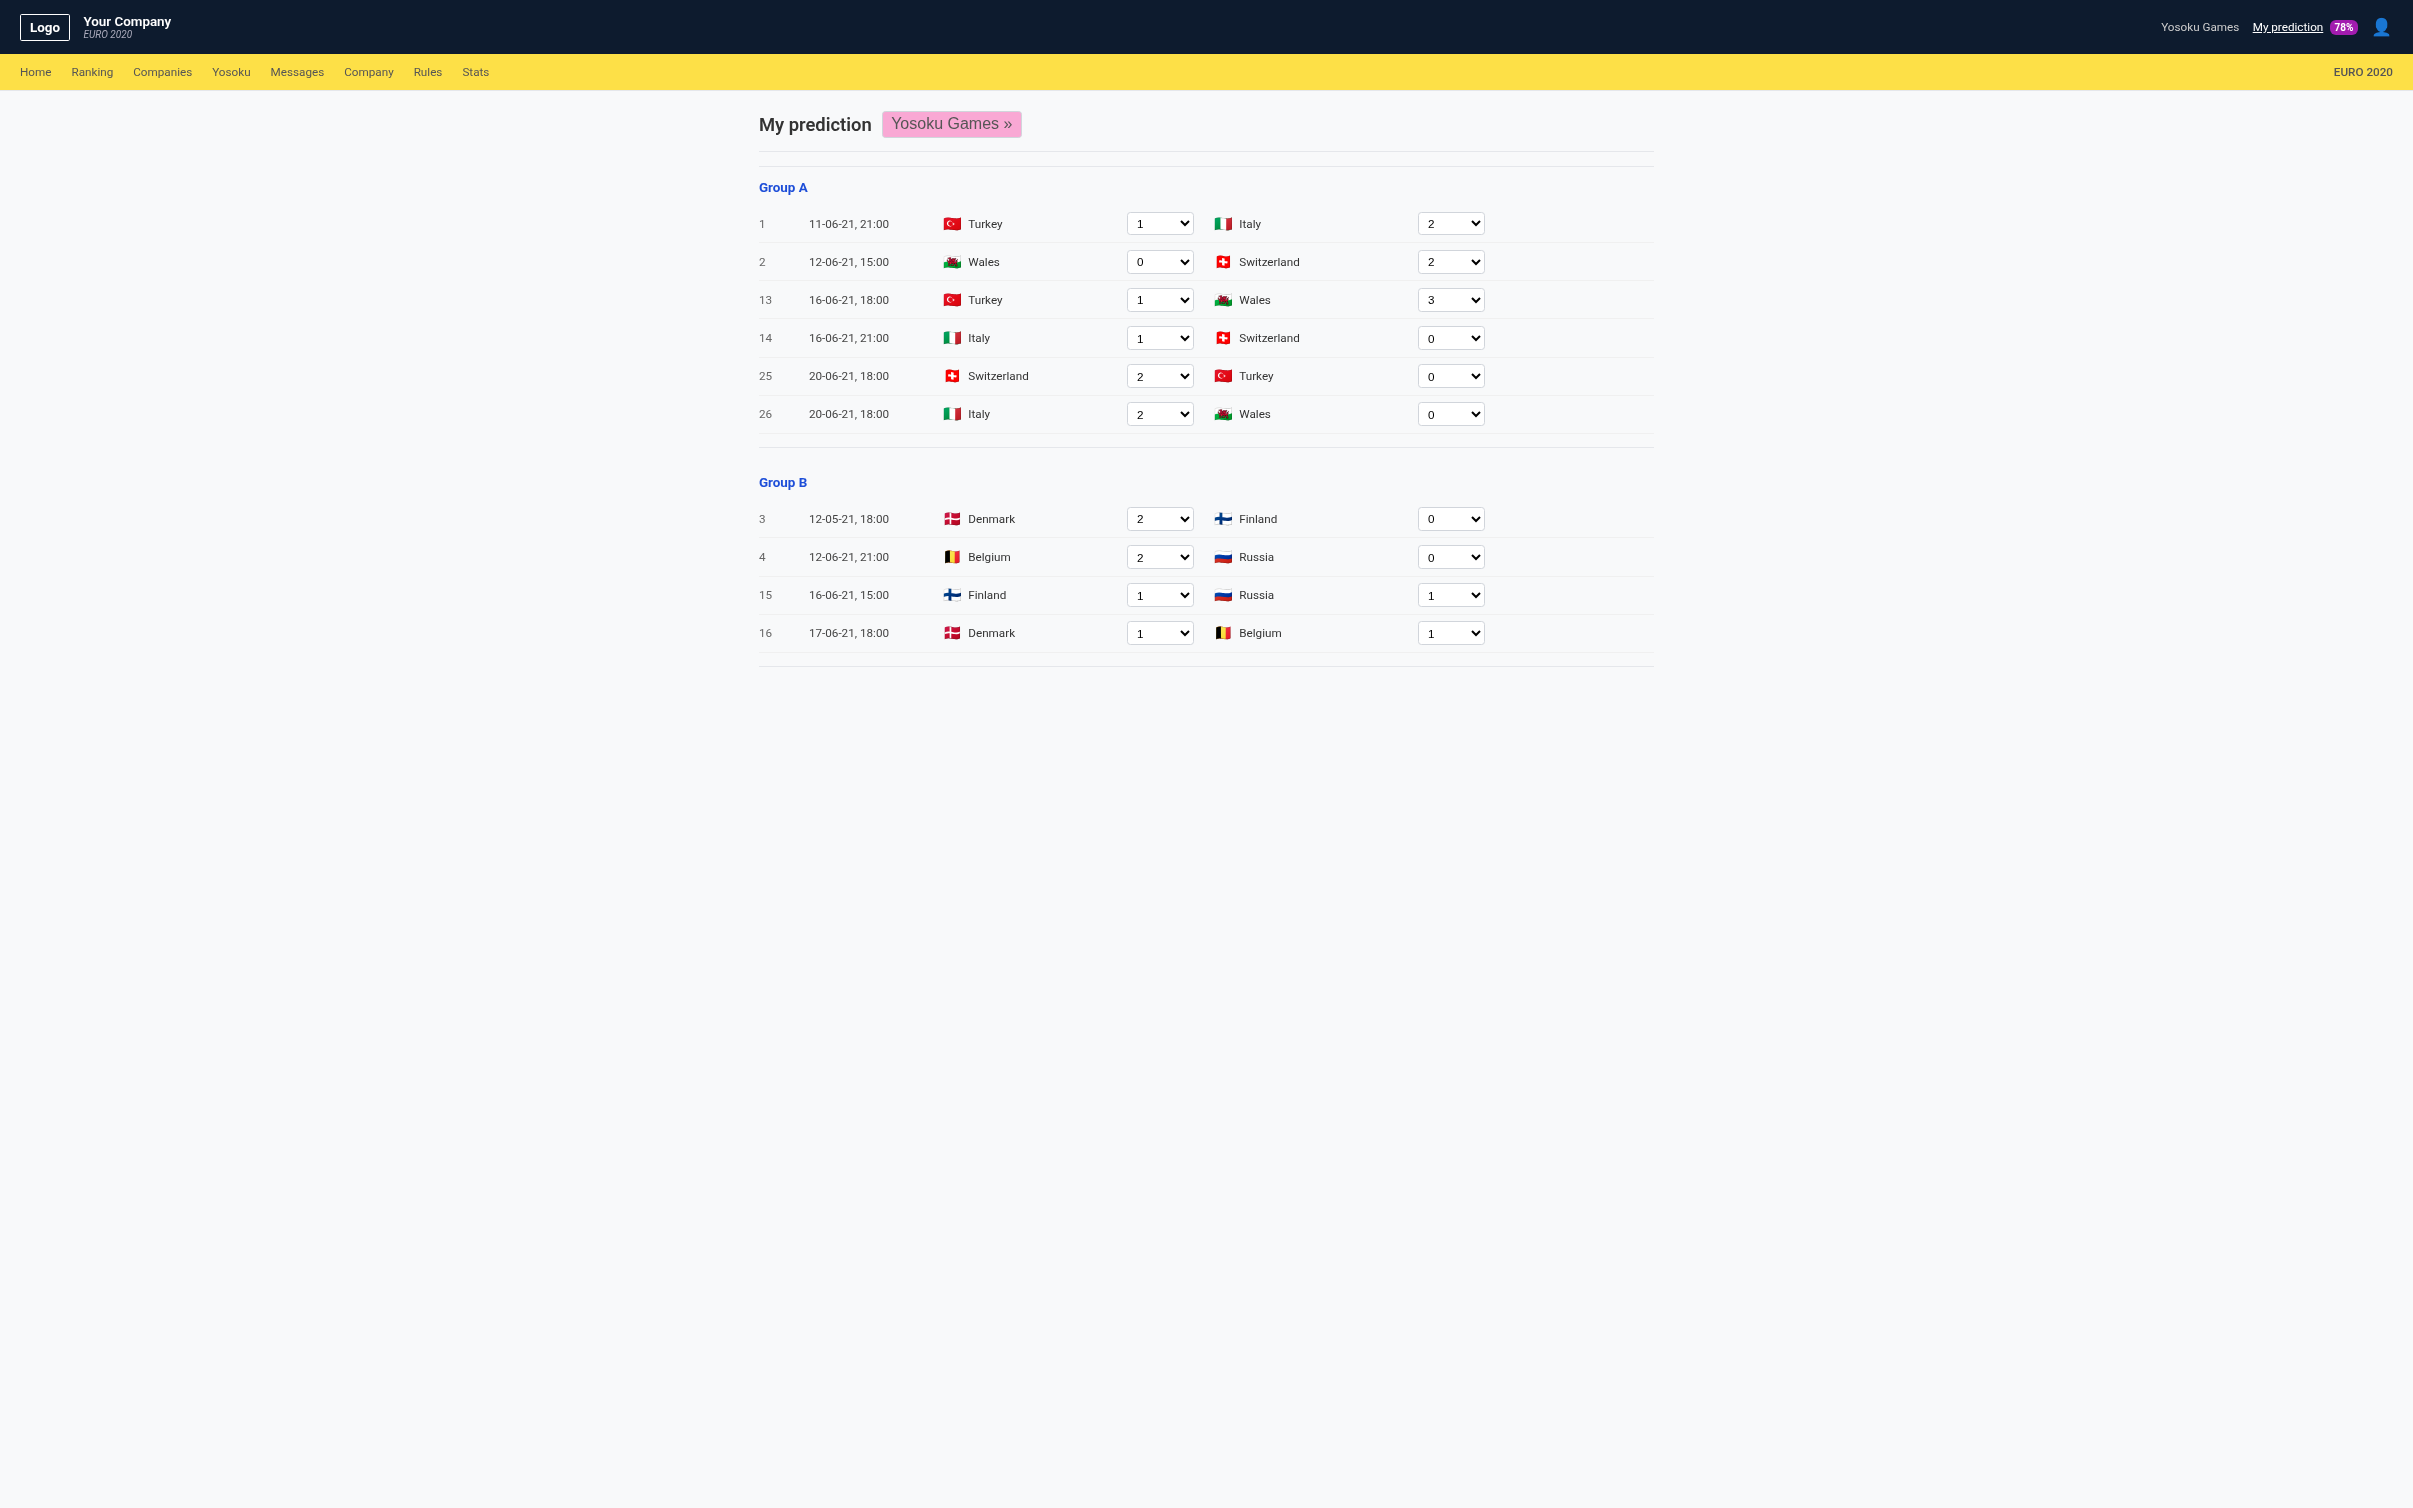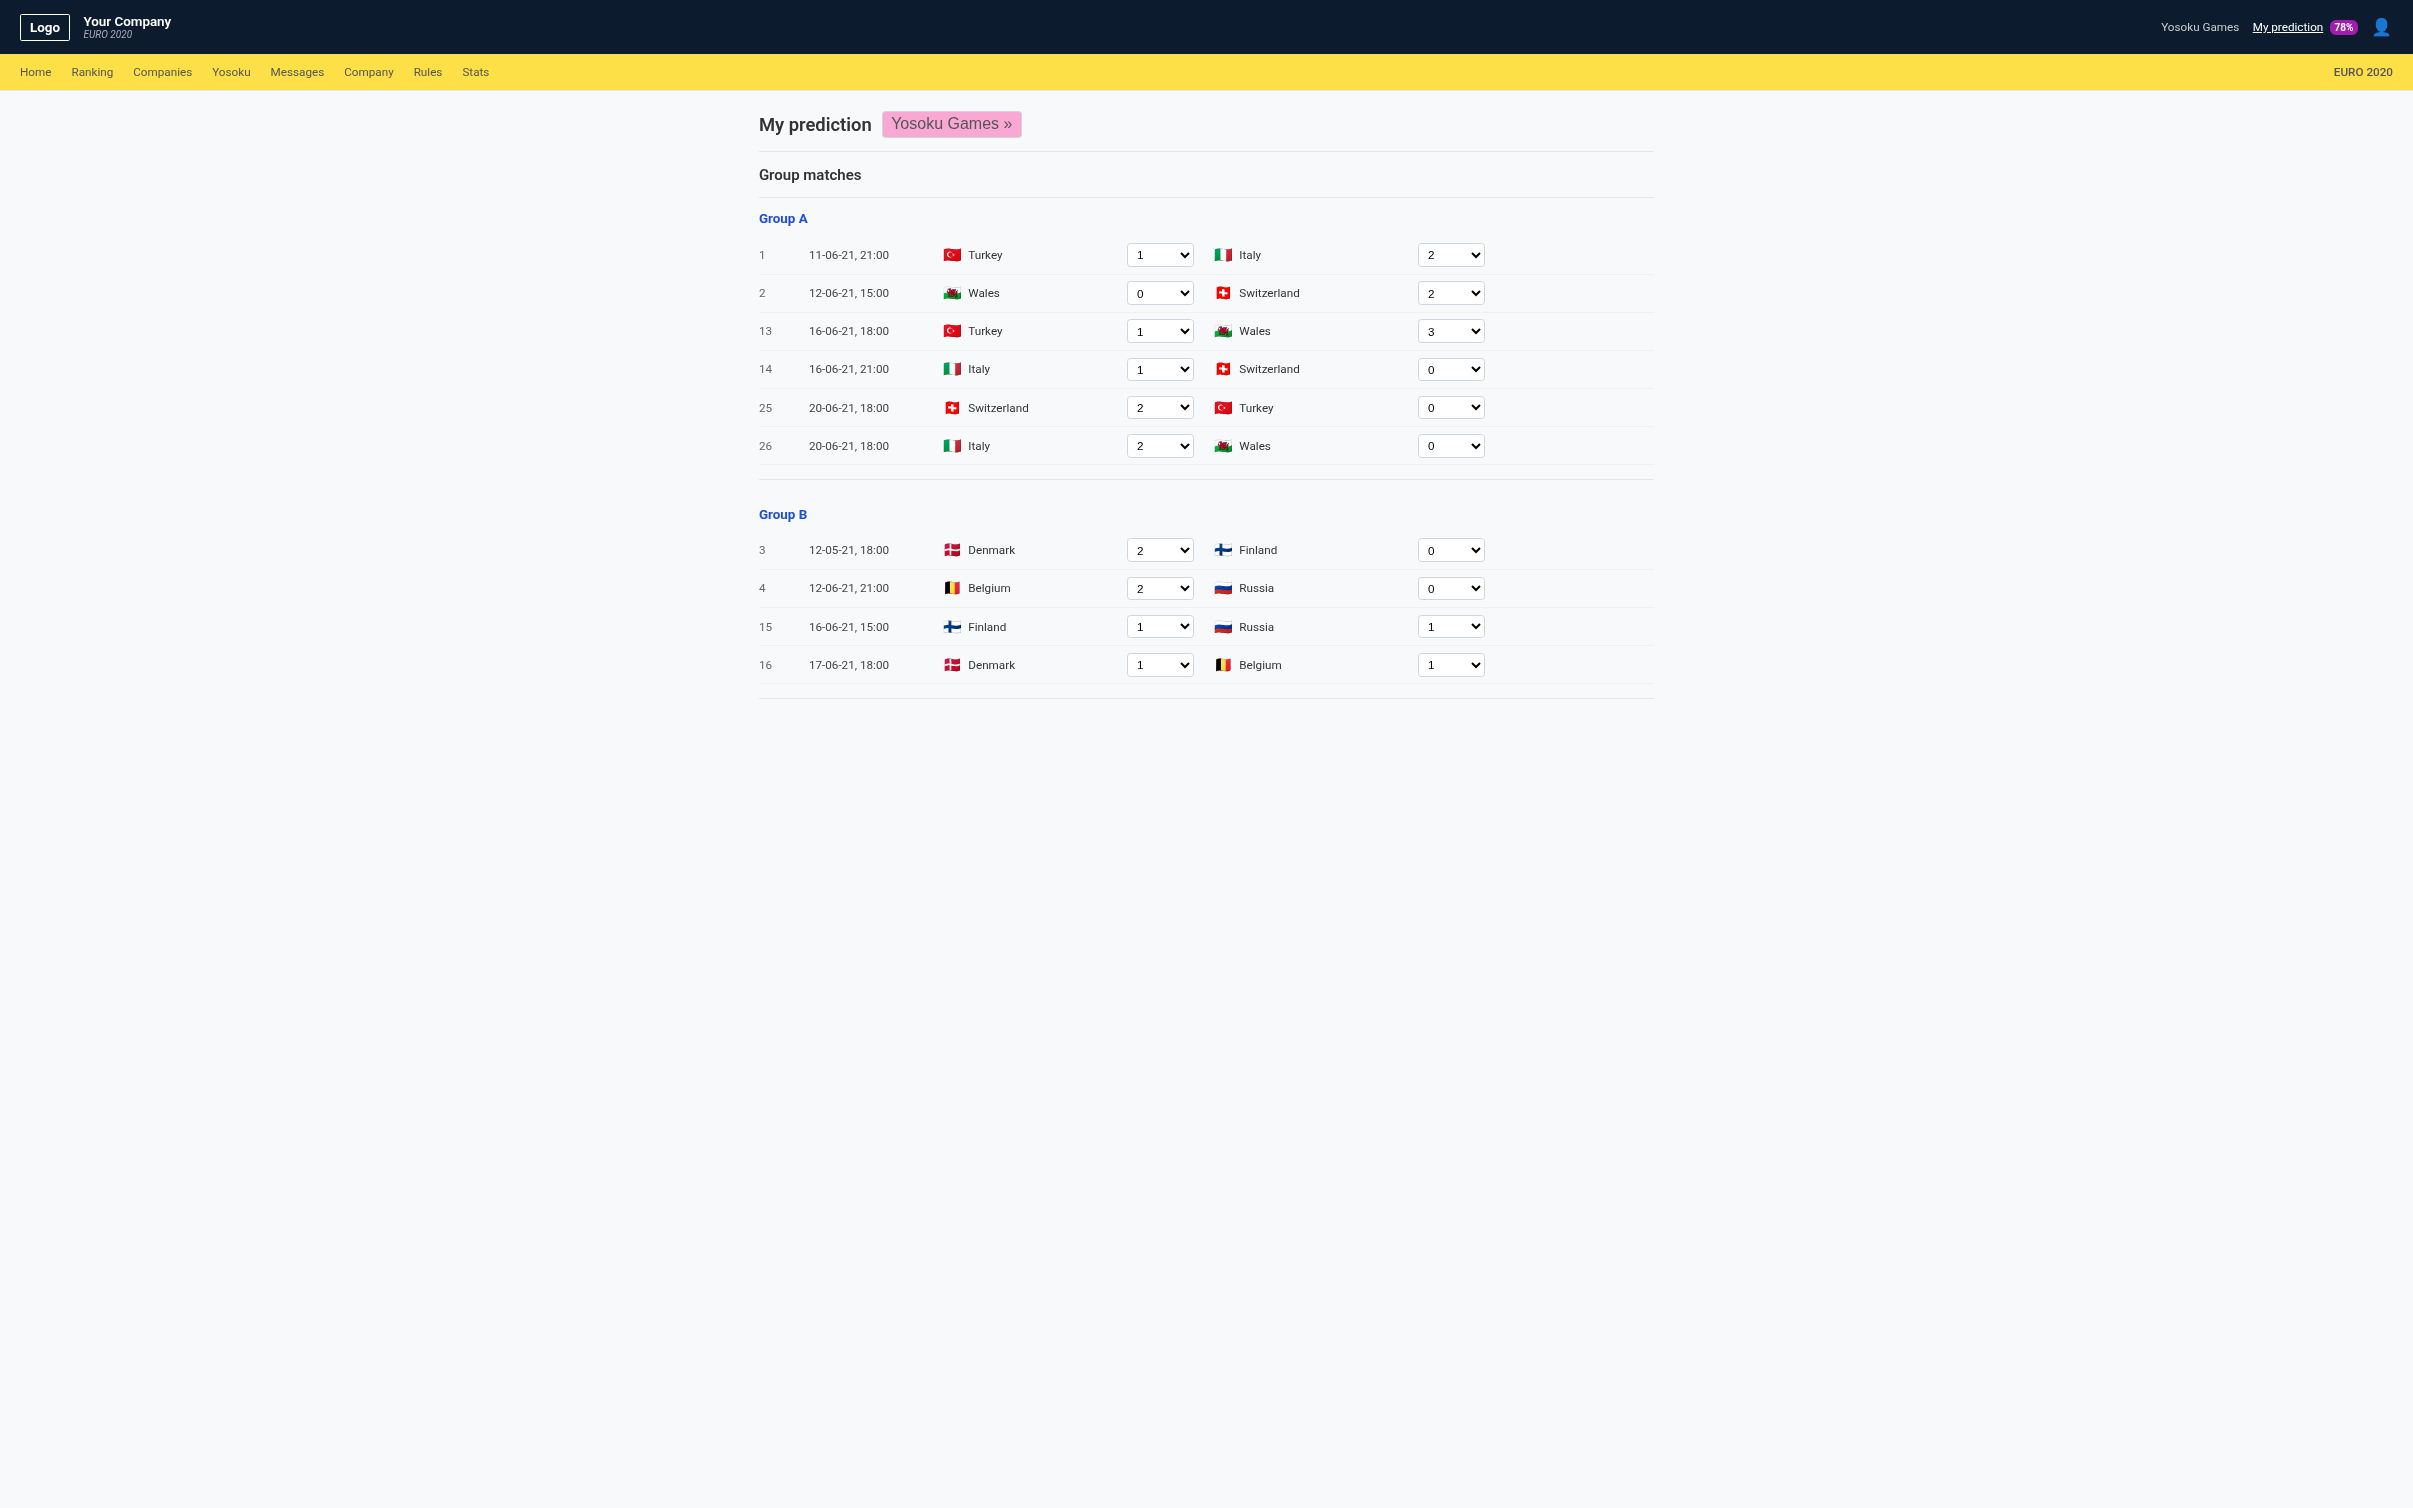--- a/index.html
+++ b/index.html
@@ -128,21 +128,20 @@
 </nav>
 
 <main class="main">
   <div class="page-title-row">
     <h1 class="page-title">My prediction</h1>
     <button class="yosoku-badge">Yosoku Games »</button>
   </div>
 
   <hr class="section-divider">
 
-  <h2 class="section-title">Group matches</h2>
 
   <hr class="section-divider">
 
   <div id="groups-container">
       <div class="group-section">
         <div class="group-title">Group A</div>
         <div class="match-row">
           <div class="match-num">1</div>
           <div class="match-date">11-06-21, 21:00</div>
           <div class="team-left">

